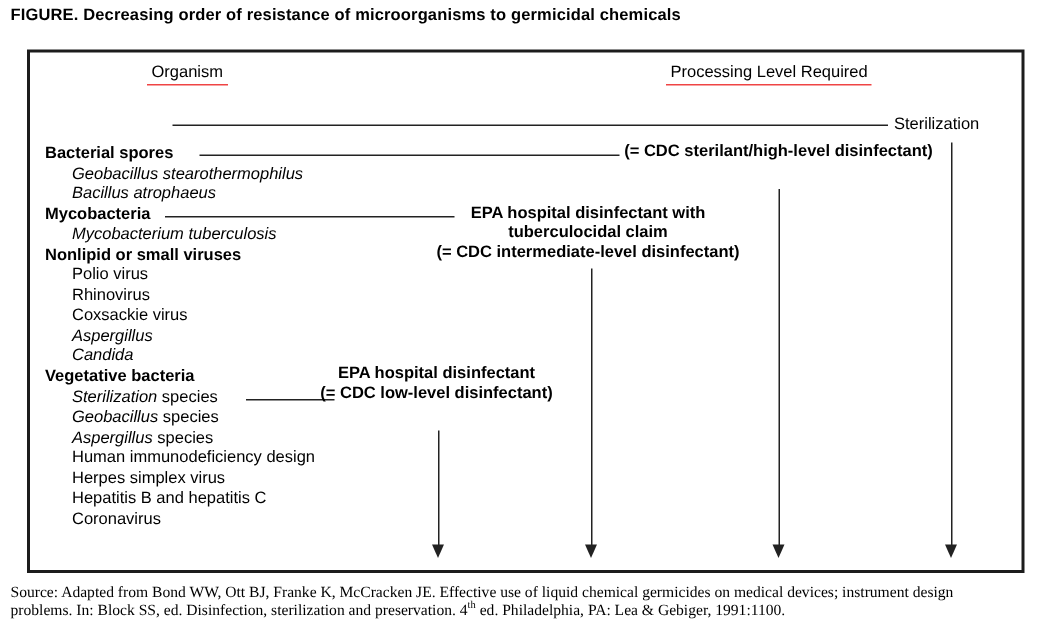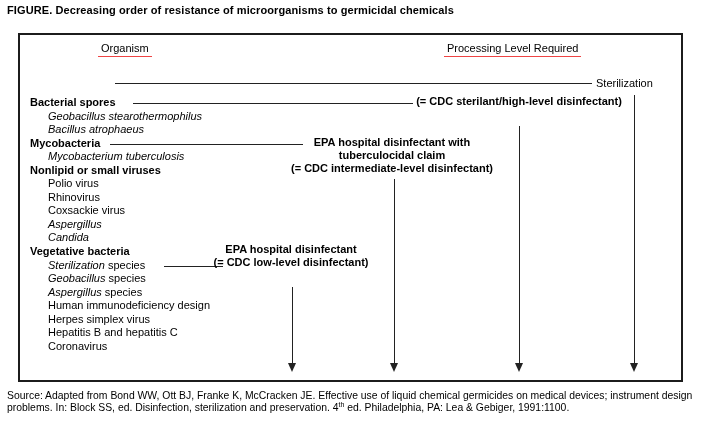--- a/index.html
+++ b/index.html
@@ -16,21 +16,21 @@
   .steril{position:absolute;left:596px;top:77px;font-size:11px;}
   .org-list{position:absolute;left:30px;top:96px;font-size:11px;}
   .org-row{height:13.55px;line-height:13.55px;white-space:pre;}
   .org-row.lvl1{padding-left:18px;}
   .seg-b{font-weight:bold;}
   .seg-i{font-style:italic;}
   .plabel{position:absolute;font-size:11px;font-weight:bold;line-height:13px;text-align:center;}
   .plabel-fda{left:404px;top:95px;width:230px;}
   .plabel-epatb{left:286px;top:136px;width:212px;}
   .plabel-epalow{left:212px;top:243px;width:158px;}
-  .source{position:absolute;left:7px;font-size:10.4px;line-height:12.4px;white-space:pre;}
+  .source{position:absolute;left:7px;font-size:10.4px;line-height:12.4px;white-space:pre;font-family:Liberation Serif, serif;}
   .source.l1{top:390px;}
   .source.l2{top:402px;}
   .source sup{font-size:7px;vertical-align:super;line-height:0;}
 </style>
 </head>
 <body>
 
 <div class="page">
 
   <div class="title">FIGURE. Decreasing order of resistance of microorganisms to germicidal chemicals</div>

